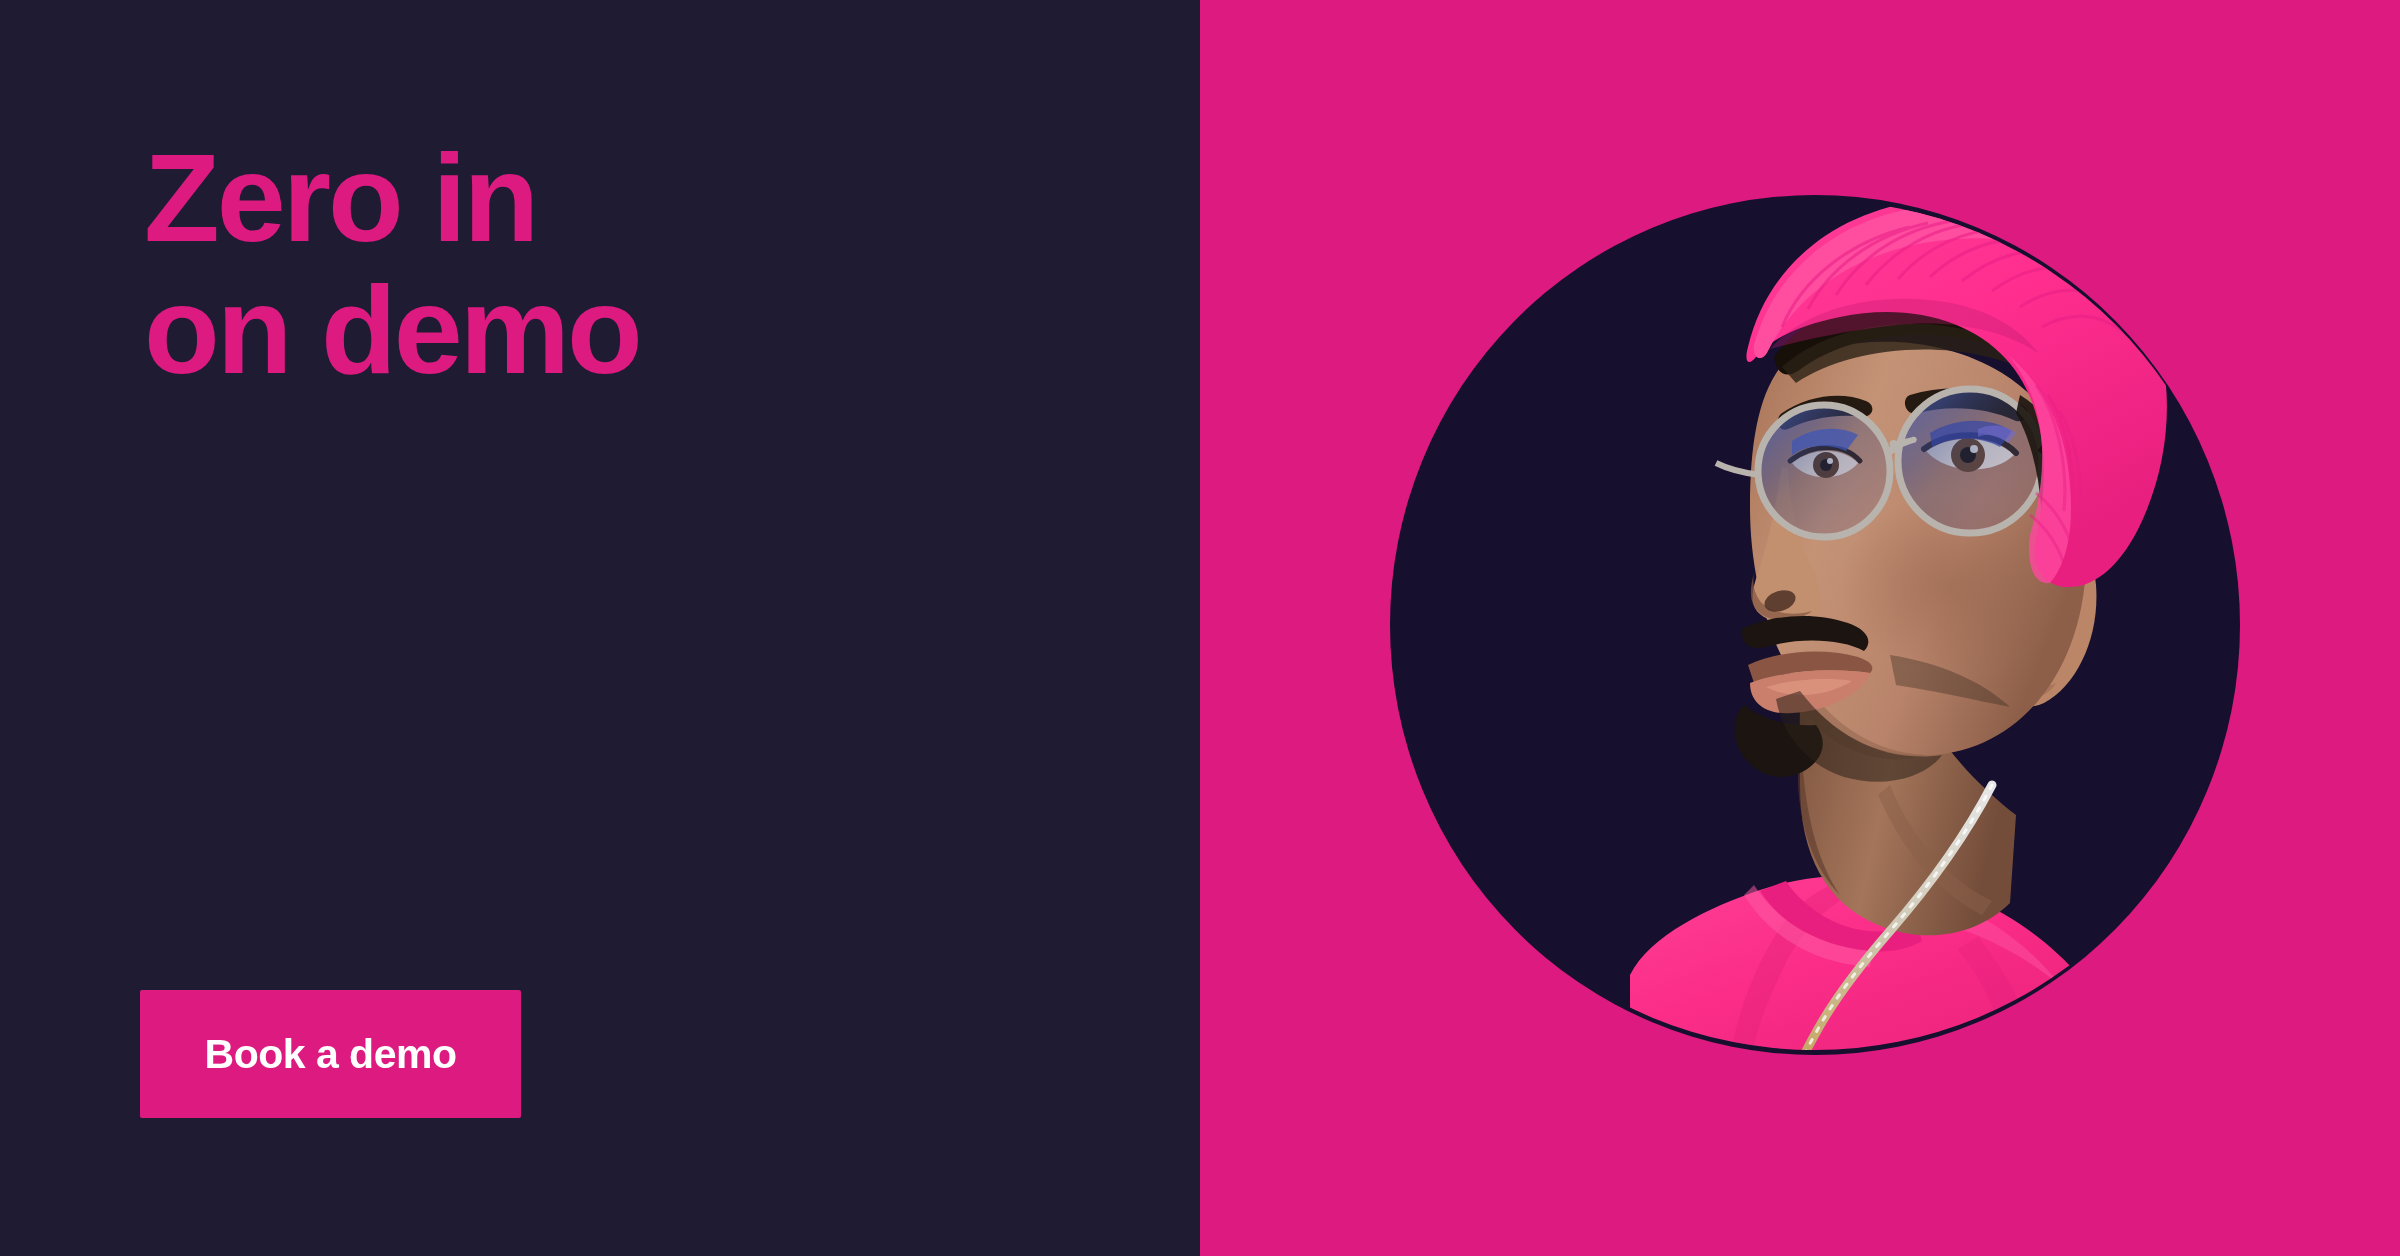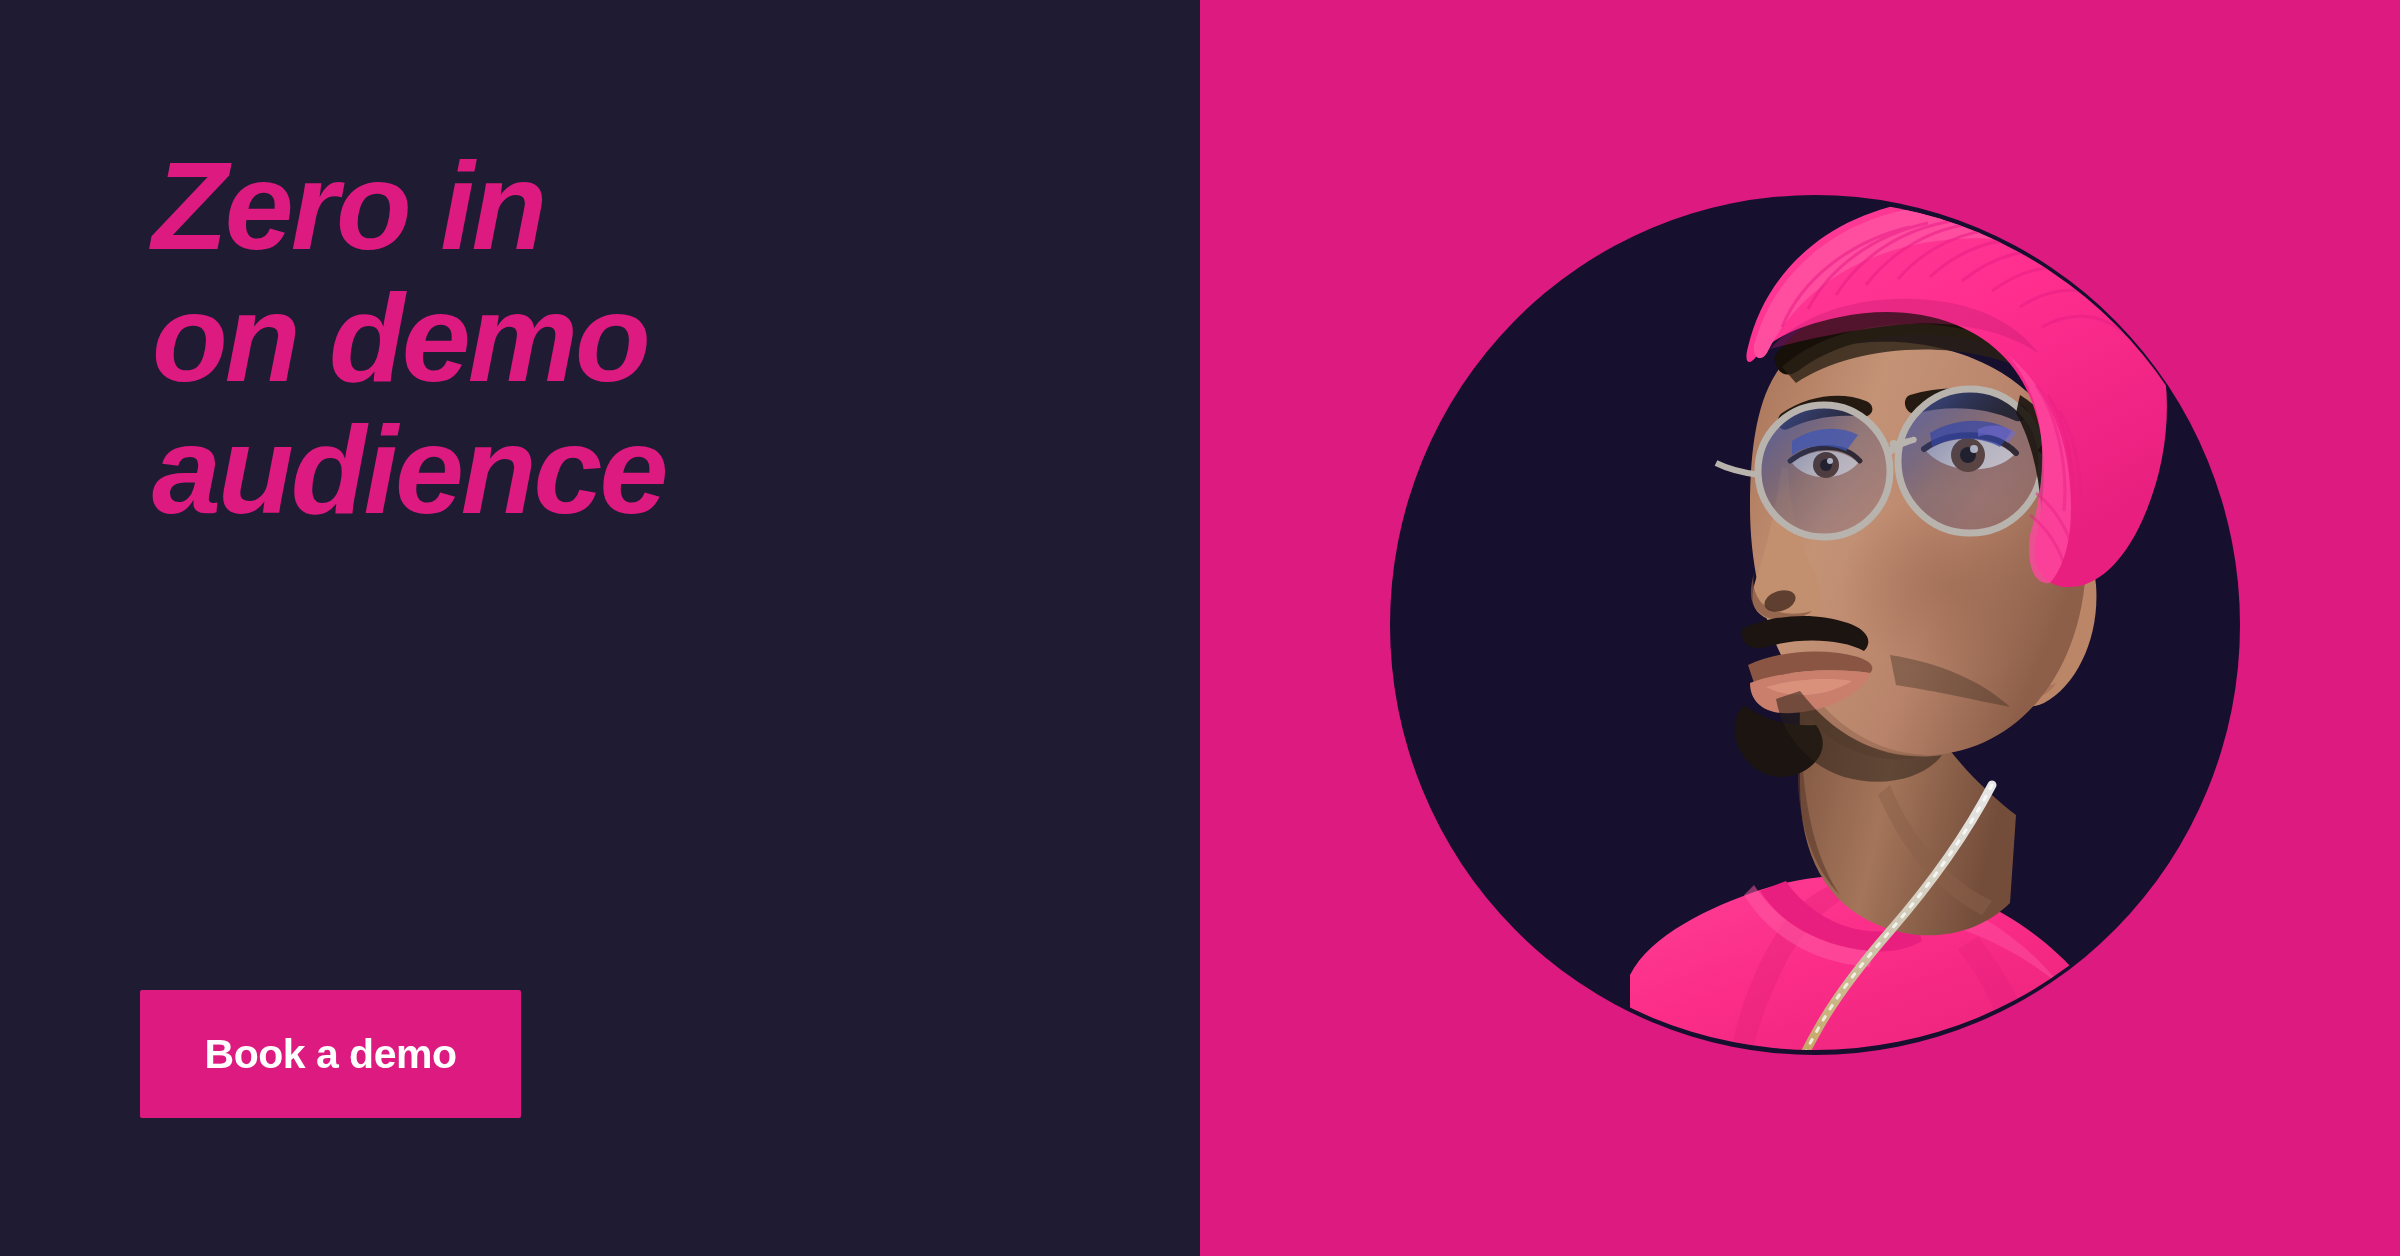--- a/index.html
+++ b/index.html
@@ -26,28 +26,27 @@
     width: 1200px;
     height: 100%;
     background: #1e1b33;
     flex: 0 0 1200px;
   }
 
   .headline {
     position: absolute;
     left: 140px;
     top: 128px;
-    margin: 12px;
+    margin: 4px;
     color: #dd1a7f;
     font-family: "Liberation Sans", sans-serif;
     font-weight: 700;
     font-size: 124px;
     line-height: 132px;
     letter-spacing: -3px;
-    font-style: italic;
   }
   .headline .hl-line {
     display: block;
     white-space: nowrap;
   }
 
   .cta-button {
     position: absolute;
     left: 140px;
     top: 990px;
@@ -110,21 +109,20 @@
 </head>
 <body>
 
 <div class="hero">
 
   <div class="panel-left">
 
     <h1 class="headline">
       <span class="hl-line">Zero in</span>
       <span class="hl-line">on demo</span>
-      <span class="hl-line">audience</span>
     </h1>
 
     <button class="cta-button">Book a demo</button>
 
   </div>
 
   <div class="panel-right">
 
     <div class="portrait-stage">
 

